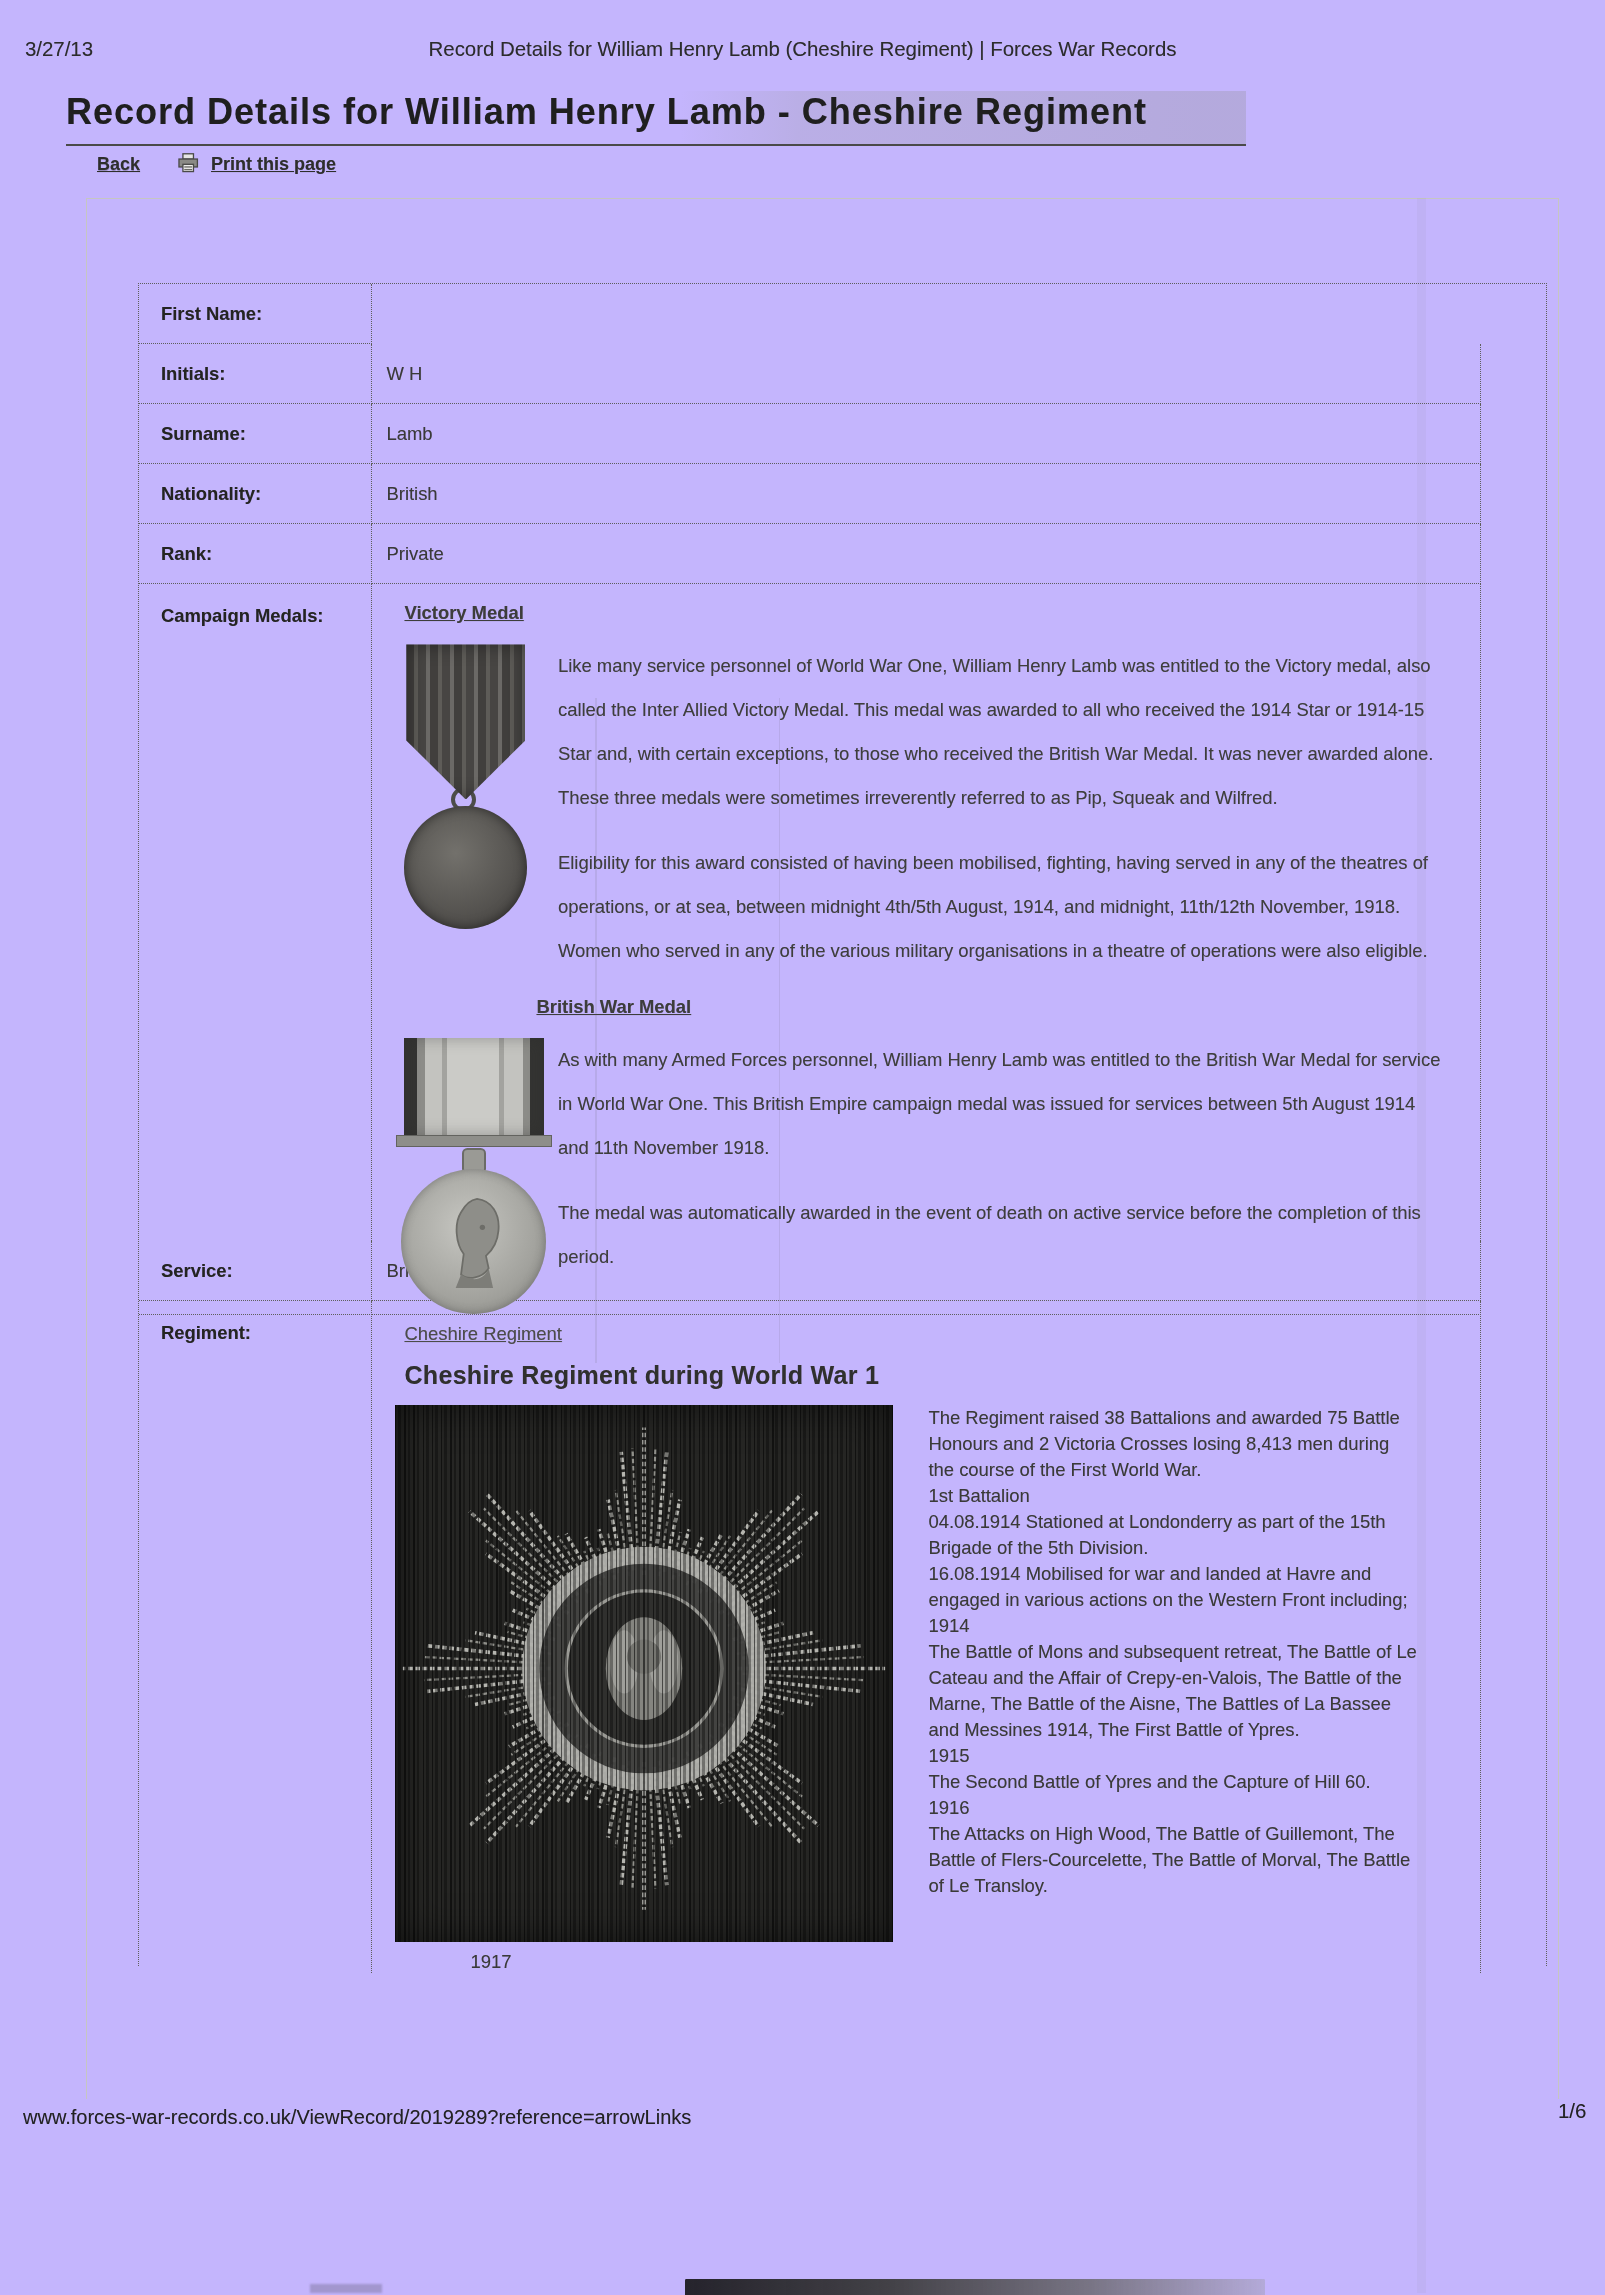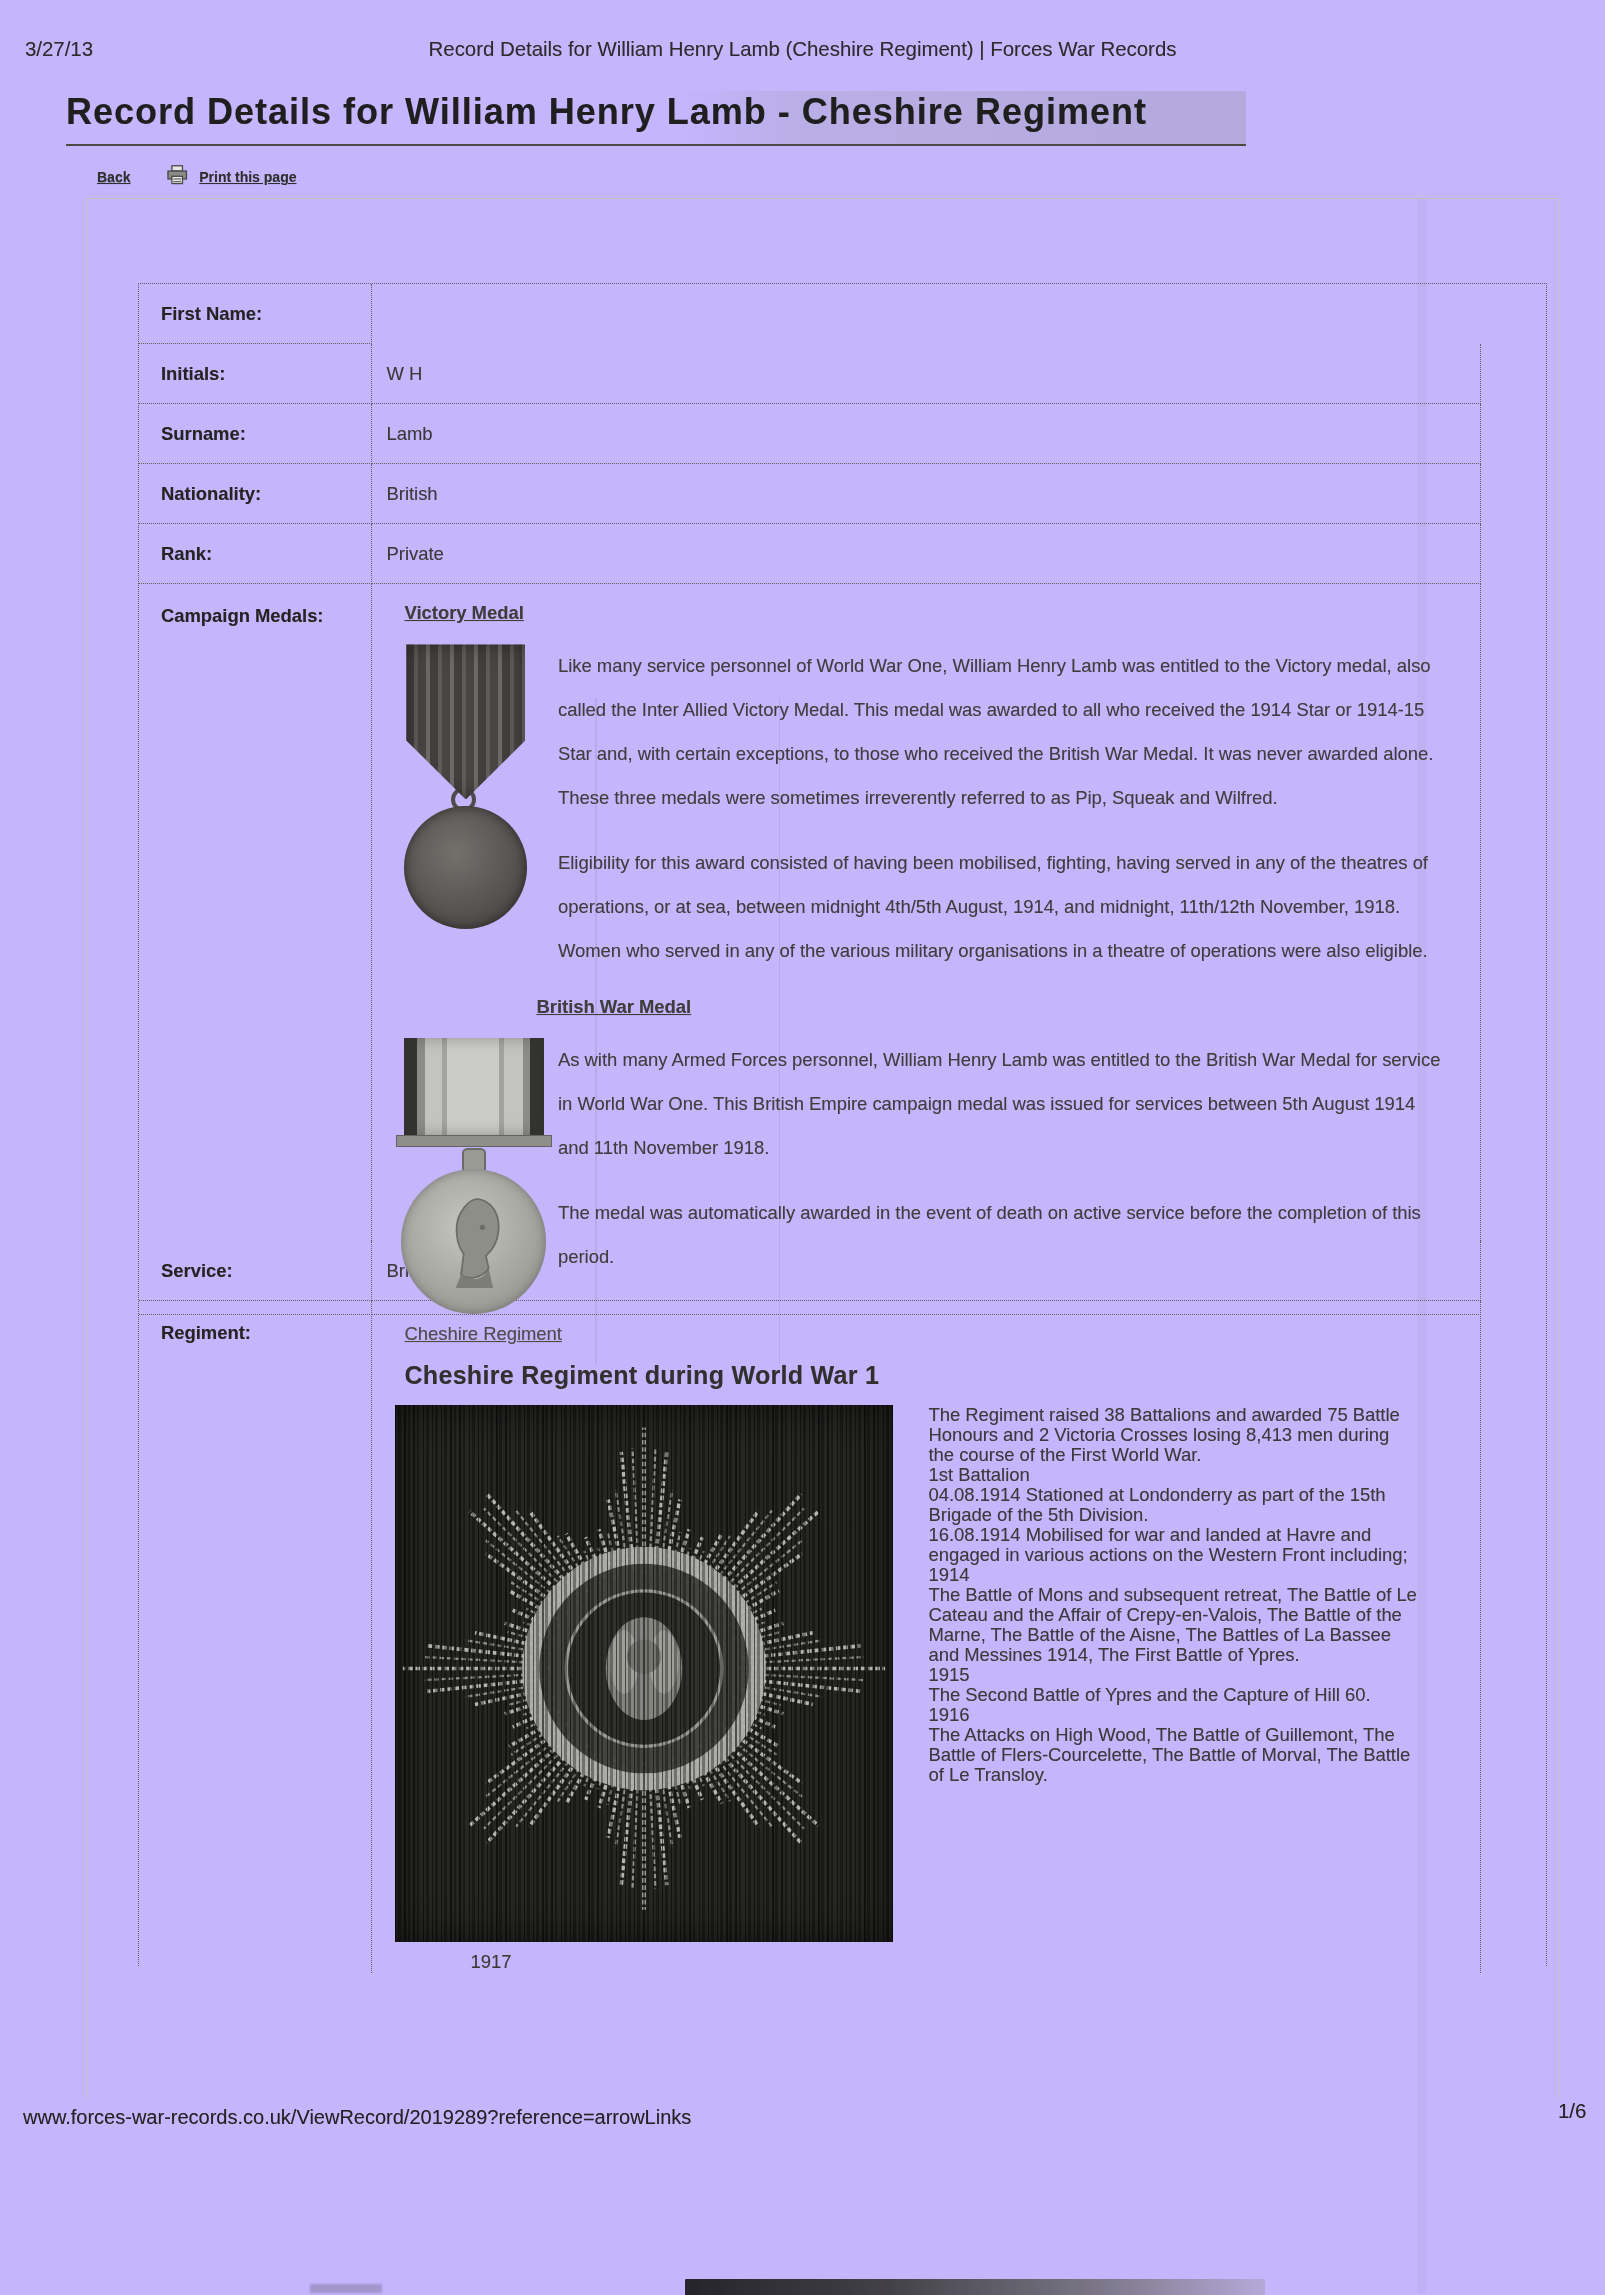--- a/index.html
+++ b/index.html
@@ -26,21 +26,21 @@
 
   
   .title-block{
     position:absolute; left:66px; top:91px; width:1180px;
     font-size:36px; font-weight:bold; letter-spacing:1px; color:#1f1f1f;
     padding-bottom:10.5px; border-bottom:2px solid #4a4a48;
     background:linear-gradient(90deg, rgba(0,0,0,0) 52%, rgba(150,150,148,.22) 62%, rgba(140,140,138,.28) 96%);
   }
 
   
-  .links-row{position:absolute; left:97px; top:165px; font-size:14px; font-weight:bold; color:#2e2e2c;}
+  .links-row{position:absolute; left:97px; top:153px; font-size:18px; font-weight:bold; color:#2e2e2c;}
   .links-row a{color:#2e2e2c; text-decoration:underline; cursor:pointer;}
   .print-link-wrap{margin-left:32px;}
   .print-icon{display:inline-block; vertical-align:-2.6px; margin-right:6.6px;}
 
   
   .outer-box{
     position:absolute; left:86px; top:198px; width:1471px; height:1900px;
     border:1.3px solid #c6c6c2; border-bottom:none;
   }
 
@@ -98,21 +98,21 @@
   
   .regiment-link{display:inline-block; margin:22.4px 0 0 18px; color:#4c4c4a; text-decoration:underline; cursor:pointer;}
   .regiment-heading{margin:16px 0 0 18px; font-size:25px; font-weight:bold; color:#30302e; letter-spacing:0.3px;}
   .regiment-flex{display:flex; margin-top:14.5px;}
   .badge-wrap{flex:none; width:498px; height:537px; margin-left:8px; position:relative;
     background:#262624; overflow:hidden;
     box-shadow:inset 0 0 40px rgba(0,0,0,.6);}
   .badge-wrap::after{content:""; position:absolute; inset:0;
     background:repeating-linear-gradient(90deg, rgba(0,0,0,.55) 0 1.3px, rgba(255,255,255,0) 1.3px 3.3px, rgba(0,0,0,.35) 3.3px 6px, rgba(255,255,255,0) 6px 9.2px);}
   .badge-wrap svg{position:absolute; left:0; top:0;}
-  .regiment-text{flex:1; margin-left:36px; padding-right:63px; font-size:18.4px; line-height:20px; color:#3a3a38;}
+  .regiment-text{flex:1; margin-left:36px; padding-right:63px; font-size:18.4px; line-height:26px; color:#3a3a38;}
   .regiment-text p{margin:0;}
   .regiment-history{margin-top:26px; white-space:pre-line;}
   .badge-caption{margin:9.2px 0 0 84px; font-size:18.4px; color:#3a3a38;}
 
   
   .footer-url{position:absolute; left:23px; top:2106px; font-size:20px; color:#222;}
   .footer-page{position:absolute; left:1558px; top:2100px; font-size:20.4px; color:#222;}
 </style>
 </head>
 <body>

